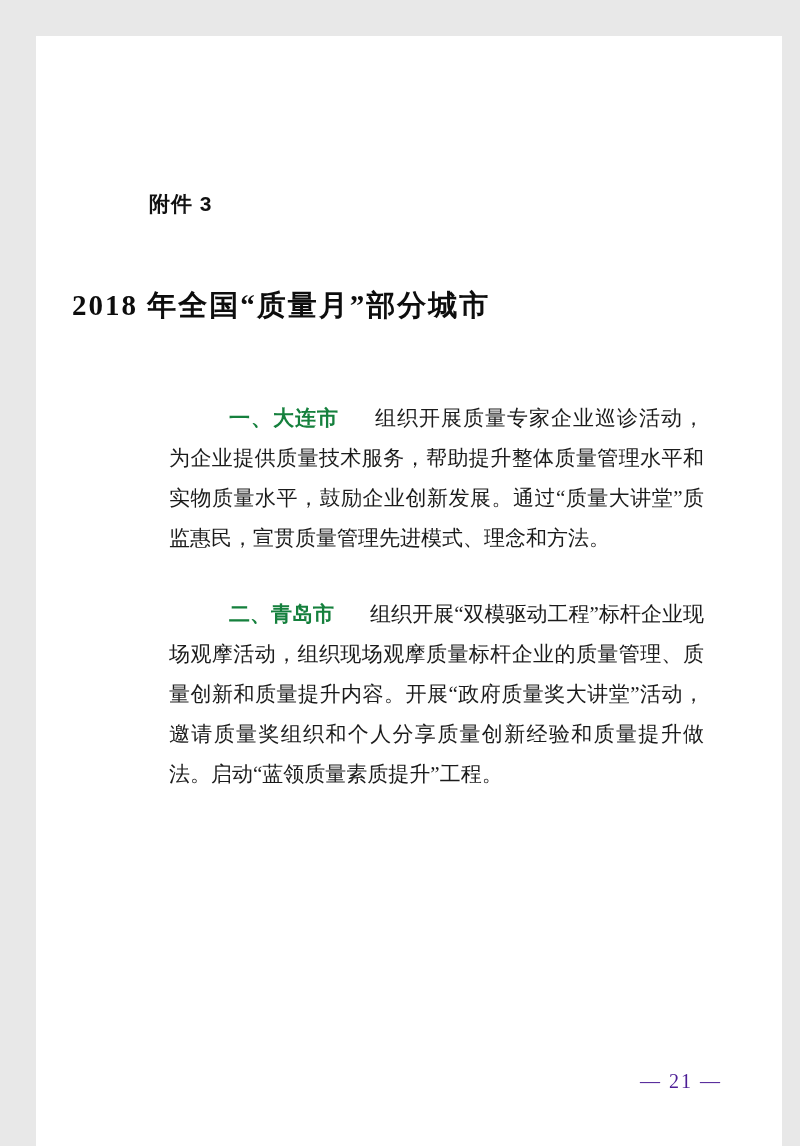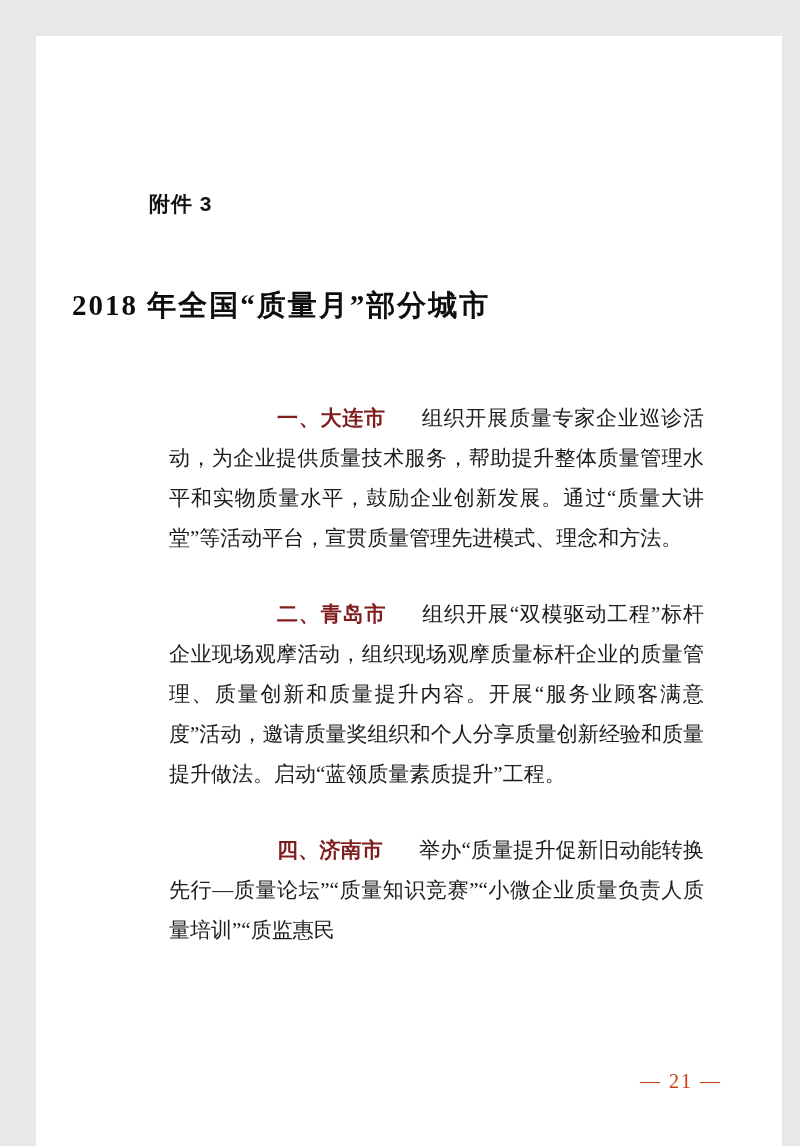--- a/index.html
+++ b/index.html
@@ -46,49 +46,47 @@
     text-align: justify;
     color: #1b1b1b;
   }
   .doc-body p {
     text-indent: 2em;
     margin: 0;
   }
   .city-lead {
     font-family: "Liberation Sans", "DejaVu Sans", sans-serif;
     font-weight: bold;
-    color: #7f1d1d;
-    margin-left: 48px;
+    color: #15803d;
   }
   .page-number {
     position: absolute;
     top: 1016px;
     left: 0;
     width: 704px;
     text-align: right;
     font-size: 20px;
     letter-spacing: 2px;
-    color: #c2410c;
+    color: #4c1d95;
   }
 </style>
 </head>
 <body>
 
 <div class="page">
 
   <div class="attachment-label">附件 3</div>
 
   <div class="doc-title">
     <div>2018 年全国“质量月”部分城市</div>
   </div>
 
   <div class="doc-body">
-    <p><span class="city-lead">一、大连市</span><span>组织开展质量专家企业巡诊活动，为企业提供质量技术服务，帮助提升整体质量管理水平和实物质量水平，鼓励企业创新发展。通过“质量大讲堂”等活动平台，宣贯质量管理先进模式、理念和方法。</span></p>
+    <p><span class="city-lead">一、大连市</span><span>组织开展质量专家企业巡诊活动，为企业提供质量技术服务，帮助提升整体质量管理水平和实物质量水平，鼓励企业创新发展。通过“质量大讲堂”质监惠民，宣贯质量管理先进模式、理念和方法。</span></p>
 
-    <p><span class="city-lead">二、青岛市</span><span>组织开展“双模驱动工程”标杆企业现场观摩活动，组织现场观摩质量标杆企业的质量管理、质量创新和质量提升内容。开展“服务业顾客满意度”活动，邀请质量奖组织和个人分享质量创新经验和质量提升做法。启动“蓝领质量素质提升”工程。</span></p>
+    <p><span class="city-lead">二、青岛市</span><span>组织开展“双模驱动工程”标杆企业现场观摩活动，组织现场观摩质量标杆企业的质量管理、质量创新和质量提升内容。开展“政府质量奖大讲堂”活动，邀请质量奖组织和个人分享质量创新经验和质量提升做法。启动“蓝领质量素质提升”工程。</span></p>
 
 
-    <p><span class="city-lead">四、济南市</span><span>举办“质量提升促新旧动能转换先行—质量论坛”“质量知识竞赛”“小微企业质量负责人质量培训”“质监惠民</span></p>
   </div>
 
   <div class="page-number">— 21 —</div>
 
 </div>
 
 </body></html>

